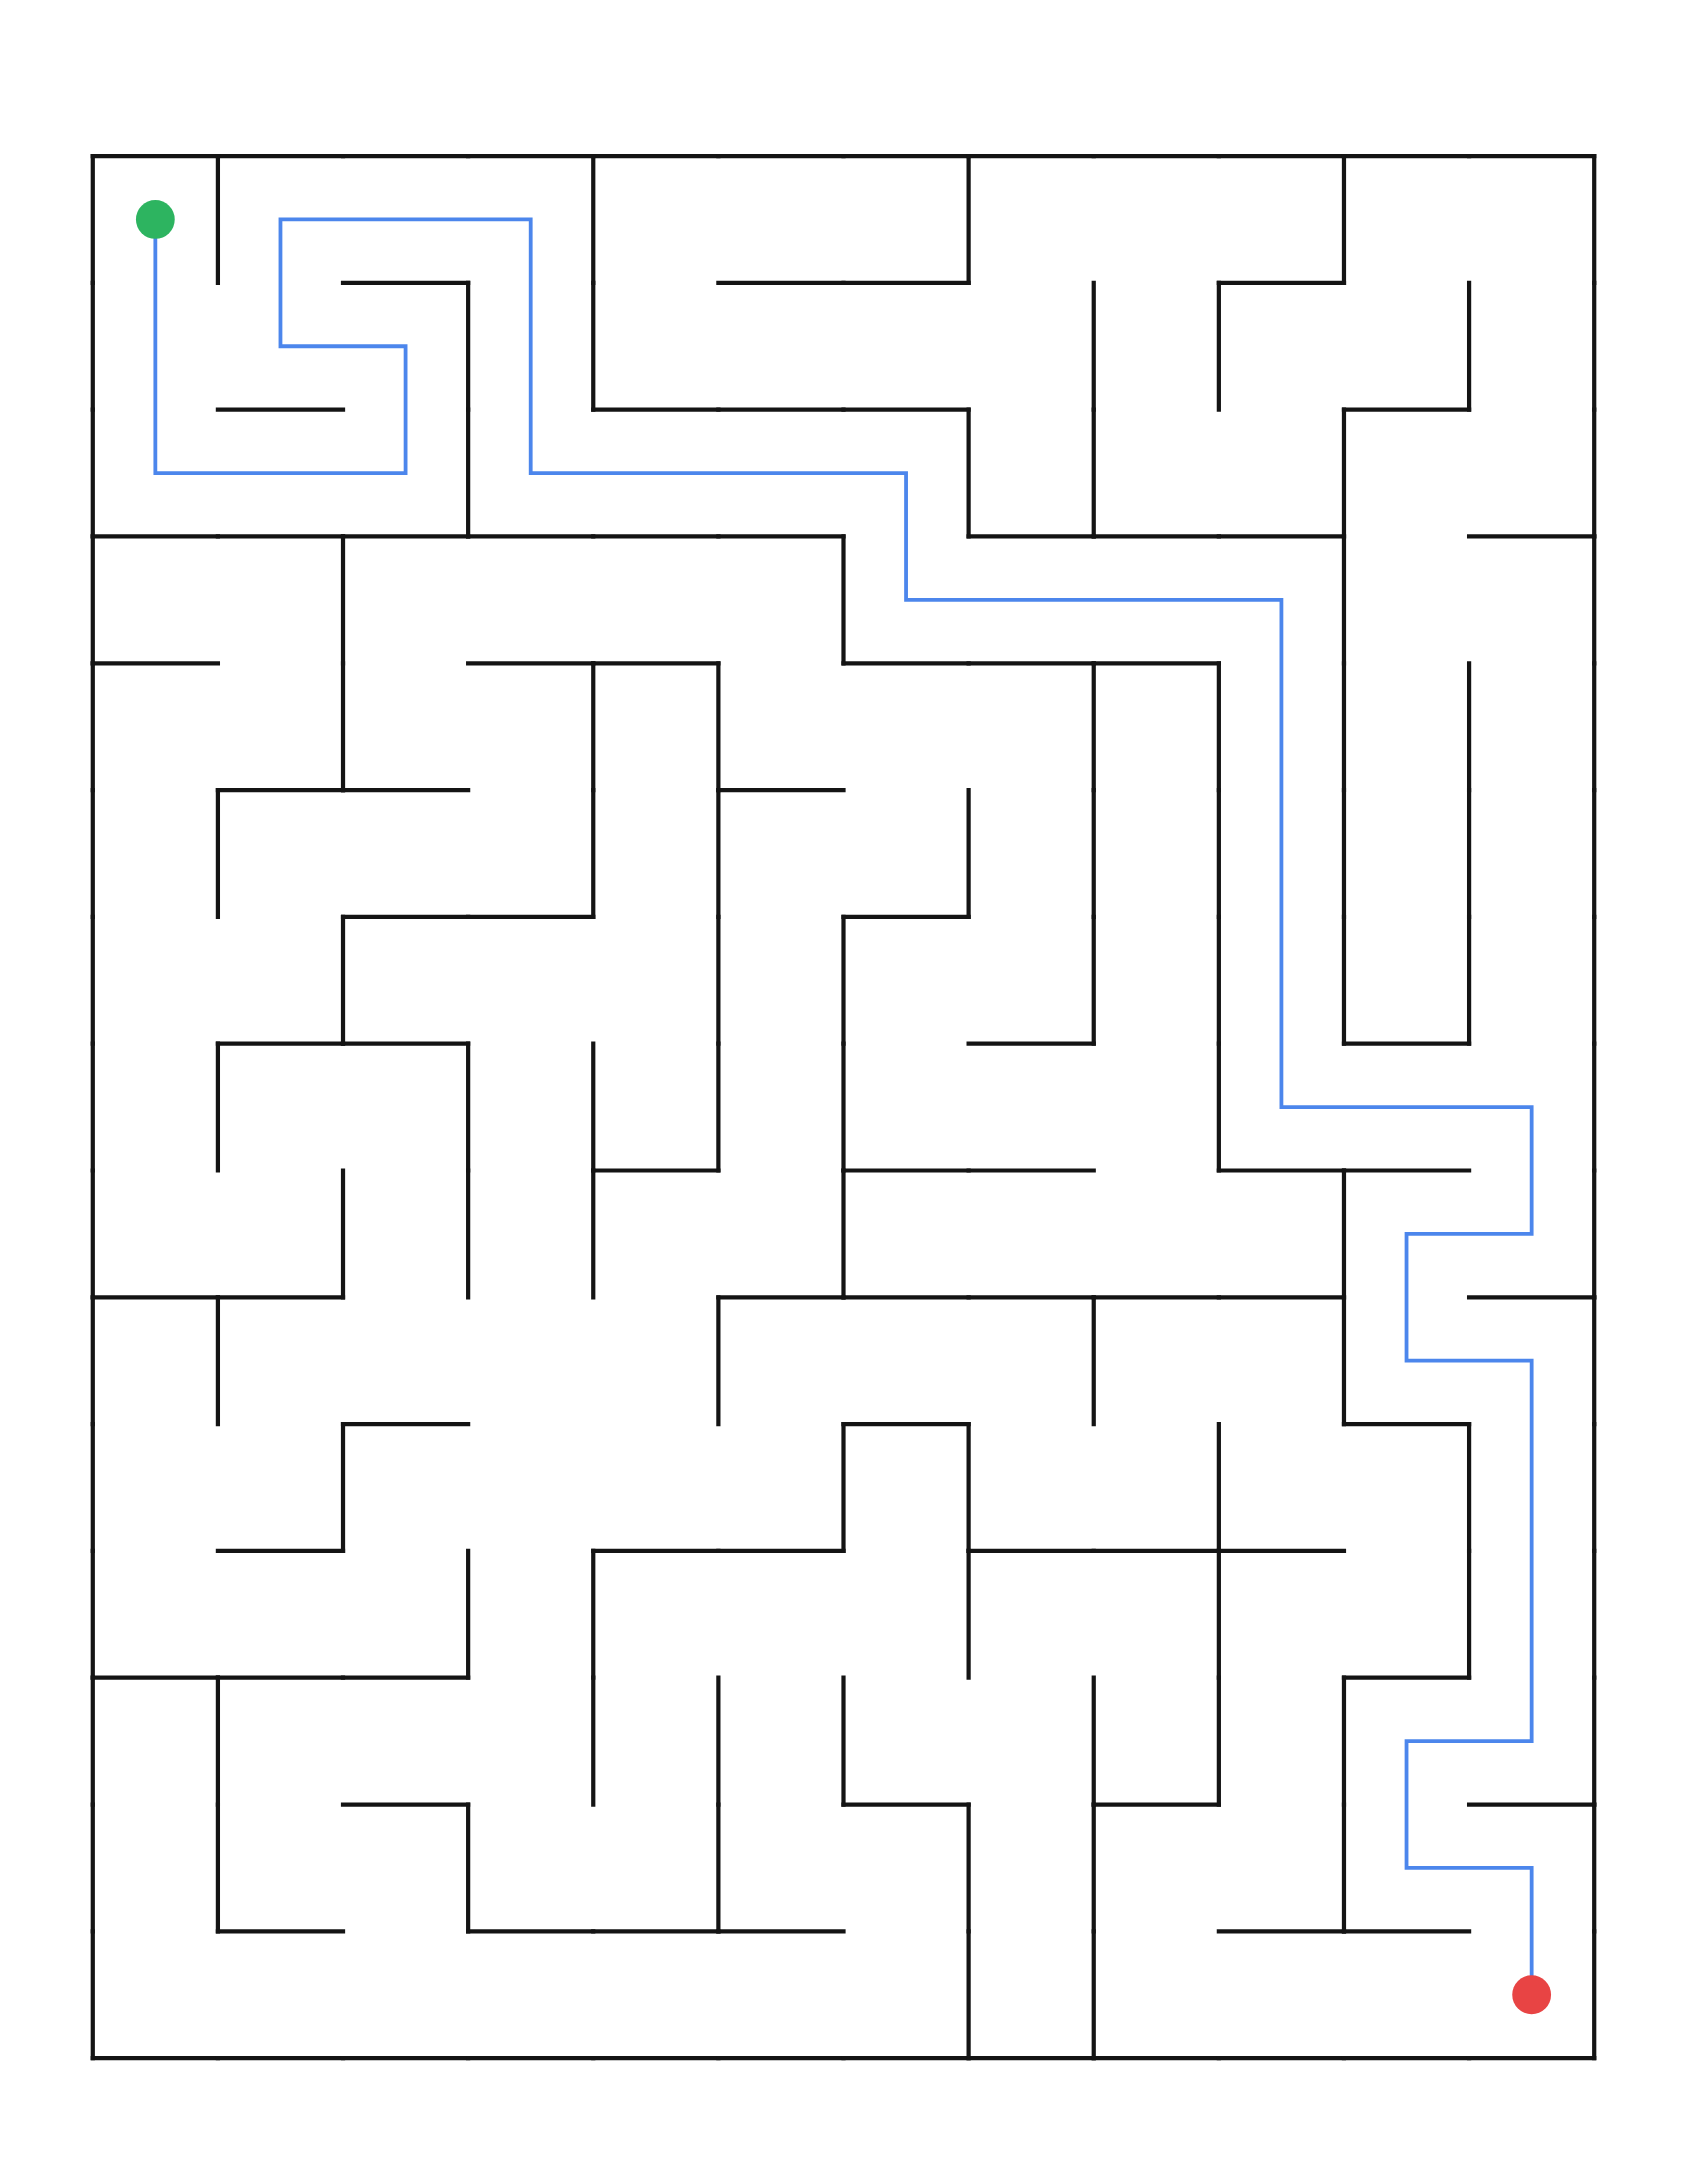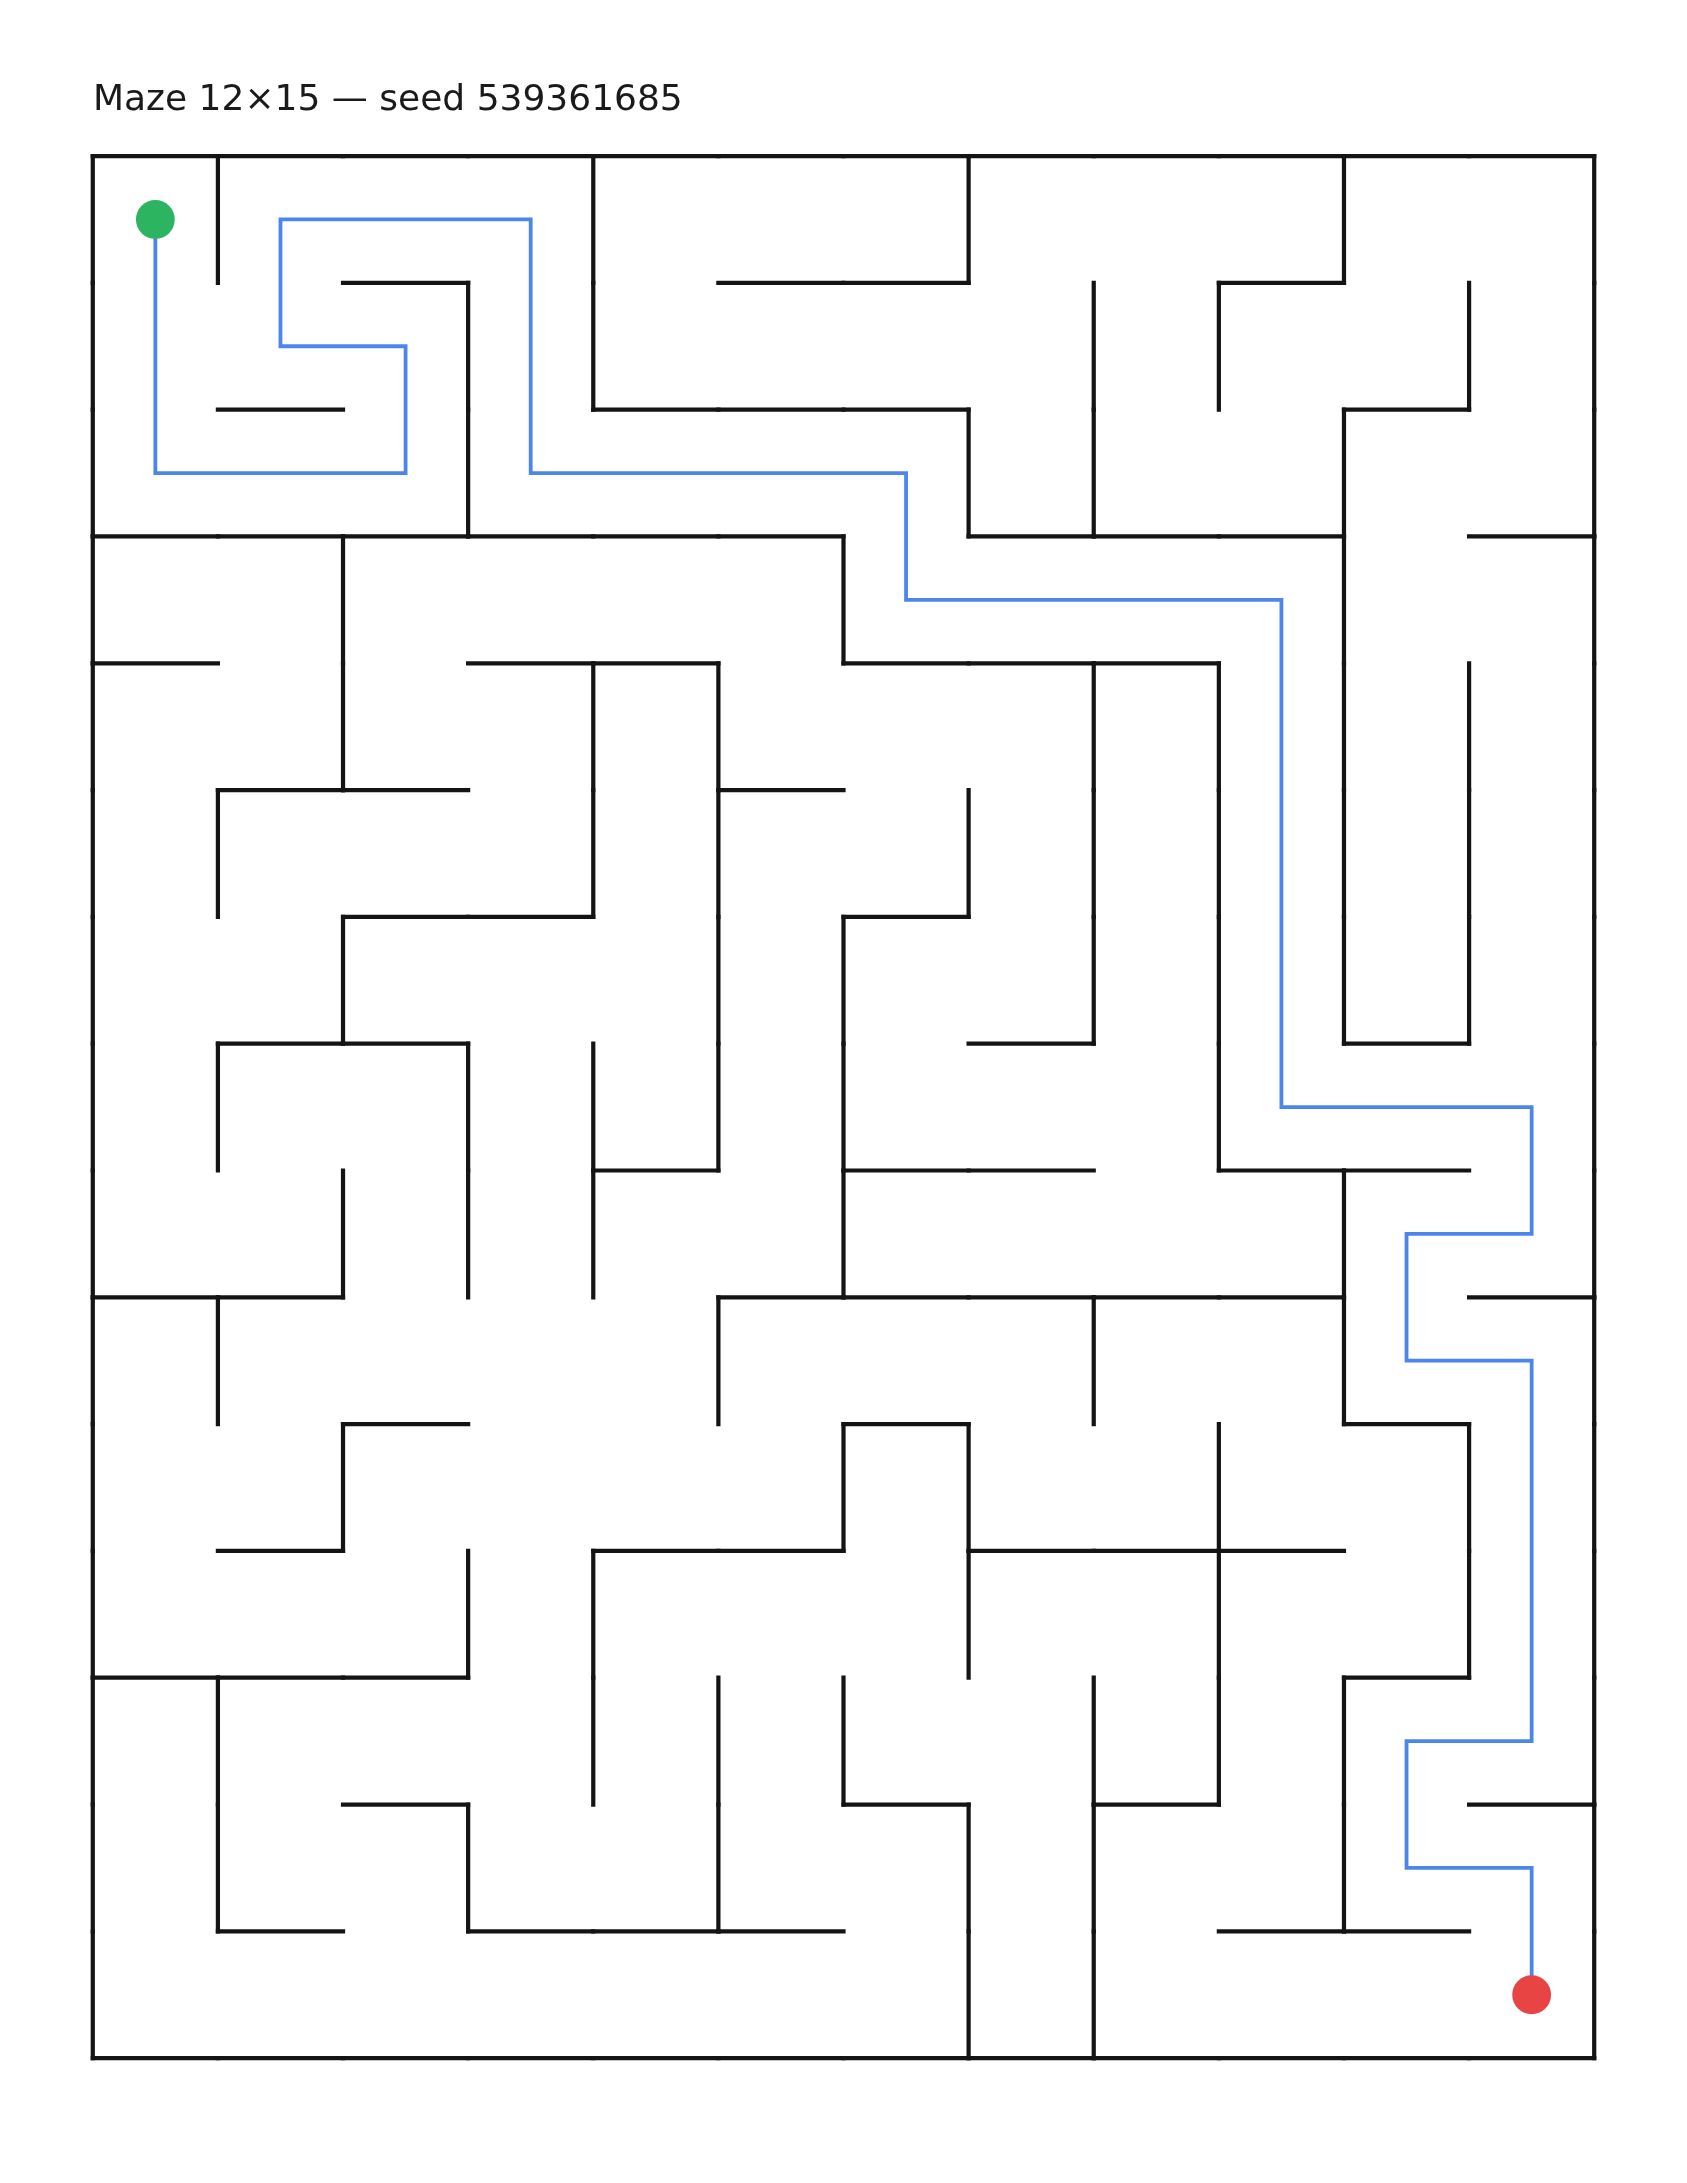--- a/index.html
+++ b/index.html
@@ -30,21 +30,20 @@
   svg.maze-svg {
     position: absolute;
     left: 0;
     top: 0;
   }
 </style>
 </head>
 <body>
 
 <div class="page">
-  <div class="maze-title">Maze 12×15 — seed 539361685</div>
   <svg class="maze-svg" id="maze-svg" width="1687" height="2183" viewBox="0 0 2000 2588">
       <g stroke="#141414" stroke-width="5" stroke-linecap="square">
         <line x1="110" y1="185" x2="258.33299999999997" y2="185"></line>
         <line x1="258.33299999999997" y1="185" x2="406.666" y2="185"></line>
         <line x1="406.666" y1="185" x2="554.999" y2="185"></line>
         <line x1="554.999" y1="185" x2="703.332" y2="185"></line>
         <line x1="703.332" y1="185" x2="851.665" y2="185"></line>
         <line x1="851.665" y1="185" x2="999.998" y2="185"></line>
         <line x1="999.998" y1="185" x2="1148.331" y2="185"></line>
         <line x1="1148.331" y1="185" x2="1296.664" y2="185"></line>

